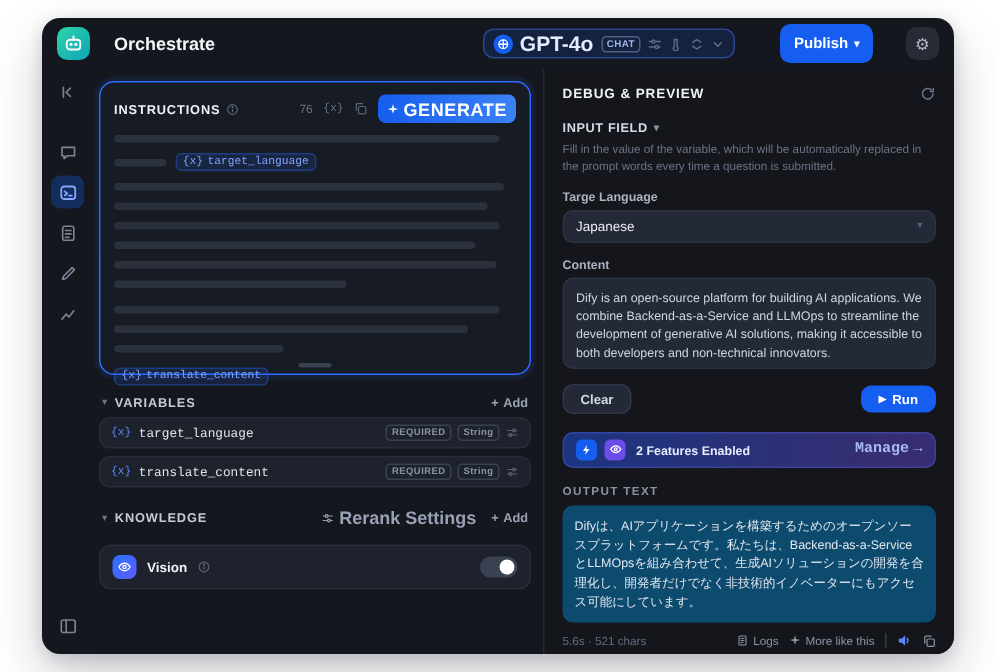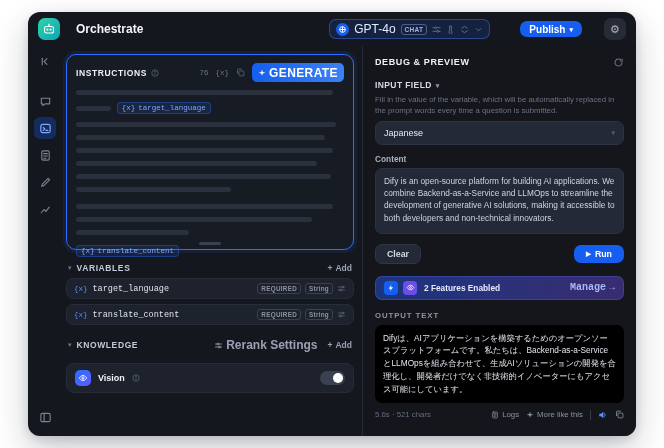--- a/index.html
+++ b/index.html
@@ -13,26 +13,26 @@
 
   
   .topbar { height:34px; flex:0 0 34px; display:flex; align-items:center; padding:0 10px; gap:16px; }
   .logo { width:22px; height:22px; border-radius:7px; background:linear-gradient(135deg,#2dd4a8,#0ea5b9);
     display:flex; align-items:center; justify-content:center; color:#fff; }
   .app-title { font-size:12px; font-weight:700; color:#f3f5f9; }
   .model-pill { margin-left:auto; margin-right:14px; display:flex; align-items:center; gap:5px;
     background:rgba(21,94,239,.16); border:1px solid rgba(73,118,246,.45); border-radius:7px; padding:2px 6px; height:20px; }
   .model-icon { width:13px; height:13px; border-radius:50%; background:#155eef; color:#fff;
     display:flex; align-items:center; justify-content:center; }
-  .model-name { font-size:12px; font-weight:400; color:#e3ebff; }
+  .model-name { font-size:14px; font-weight:700; color:#e3ebff; }
   .mode-chip { font-size:6.5px; font-weight:700; color:#9fb6e8; border:1px solid rgba(125,145,190,.55);
     border-radius:3px; padding:1px 3px; letter-spacing:.3px; }
   .pill-ico { color:#5c6b8a; display:flex; }
   .publish-btn { background:#155eef; color:#fff; font-size:10px; font-weight:700; border-radius:7px;
-    padding:0 9px; height:16px; display:flex; align-items:center; gap:4px; cursor:pointer; }
+    padding:0 9px; height:26px; display:flex; align-items:center; gap:4px; cursor:pointer; }
   .chev { font-size:7px; line-height:1; }
   .gear-btn { width:22px; height:22px; border-radius:7px; background:#262b36; color:#aeb4c0;
     display:flex; align-items:center; justify-content:center; font-size:11px; margin-left:6px; cursor:pointer; }
 
   
   .bodyrow { flex:1; display:flex; min-height:0; }
   .sidebar { width:34px; flex:0 0 34px; display:flex; flex-direction:column; align-items:center; padding:4px 0 8px; gap:5px; }
   .side-ico { width:22px; height:22px; border-radius:6px; display:flex; align-items:center; justify-content:center;
     color:#7a8293; cursor:pointer; }
   .side-ico.active { background:rgba(21,94,239,.3); color:#82a7ff; }
@@ -113,21 +113,21 @@
   .features-bar { margin-top:12px; height:24px; flex:0 0 24px; border-radius:7px;
     background:linear-gradient(90deg, rgba(38,87,235,.48), rgba(109,77,232,.42));
     border:1px solid rgba(90,104,222,.35); display:flex; align-items:center; gap:5px; padding:0 8px; }
   .feat-ico { width:14px; height:14px; border-radius:4px; display:flex; align-items:center; justify-content:center; color:#fff; }
   .feat-blue { background:#155eef; }
   .feat-purple { background:#6d4de8; }
   .feat-label { font-size:8.3px; color:#e6ebff; font-weight:600; margin-left:2px; }
   .manage { margin-left:auto; font-size:10px; color:#aab8f5; font-weight:600; display:flex; align-items:flex-start; gap:3px; cursor:pointer;font-family:Liberation Mono, monospace; }
 
   .output-label { margin-top:11px; font-size:7.8px; font-weight:700; color:#8b93a3; letter-spacing:.9px; }
-  .output-card { margin-top:5px; background:#000000; border-radius:7px; padding:7px 8px;
+  .output-card { margin-top:5px; background:#0c4a6e; border-radius:7px; padding:7px 8px;
     font-size:8.3px; color:#e2e6ee; line-height:1.55; }
   .meta-row { margin-top:7px; display:flex; align-items:center; }
   .meta-left { font-size:7.8px; color:#636c80; }
   .meta-right { margin-left:auto; display:flex; align-items:center; gap:7px; color:#8b93a3; font-size:7.8px; }
   .meta-btn { display:flex; align-items:center; gap:3px; cursor:pointer; }
   .vdivider { width:1px; height:10px; background:#333a49; }
   .speaker-on { color:#5a8aff; }
 </style>
 </head>
 <body>
@@ -384,20 +384,21 @@
         </span>
       </div>
 
       <div class="debug-body">
         <div class="if-hdr">
           <span>INPUT FIELD</span>
           <span class="chev">▾</span>
         </div>
         <div class="desc">Fill in the value of the variable, which will be automatically replaced in the prompt words every time a question is submitted.</div>
 
+        <div class="field-label">Targe Language</div>
         <div class="select">
           <span>Japanese</span>
           <span class="chev">▾</span>
         </div>
 
         <div class="field-label">Content</div>
         <div class="textarea">Dify is an open-source platform for building AI applications. We combine Backend-as-a-Service and LLMOps to streamline the development of generative AI solutions, making it accessible to both developers and non-technical innovators.</div>
 
         <div class="actions">
           <div class="clear-btn">Clear</div>

